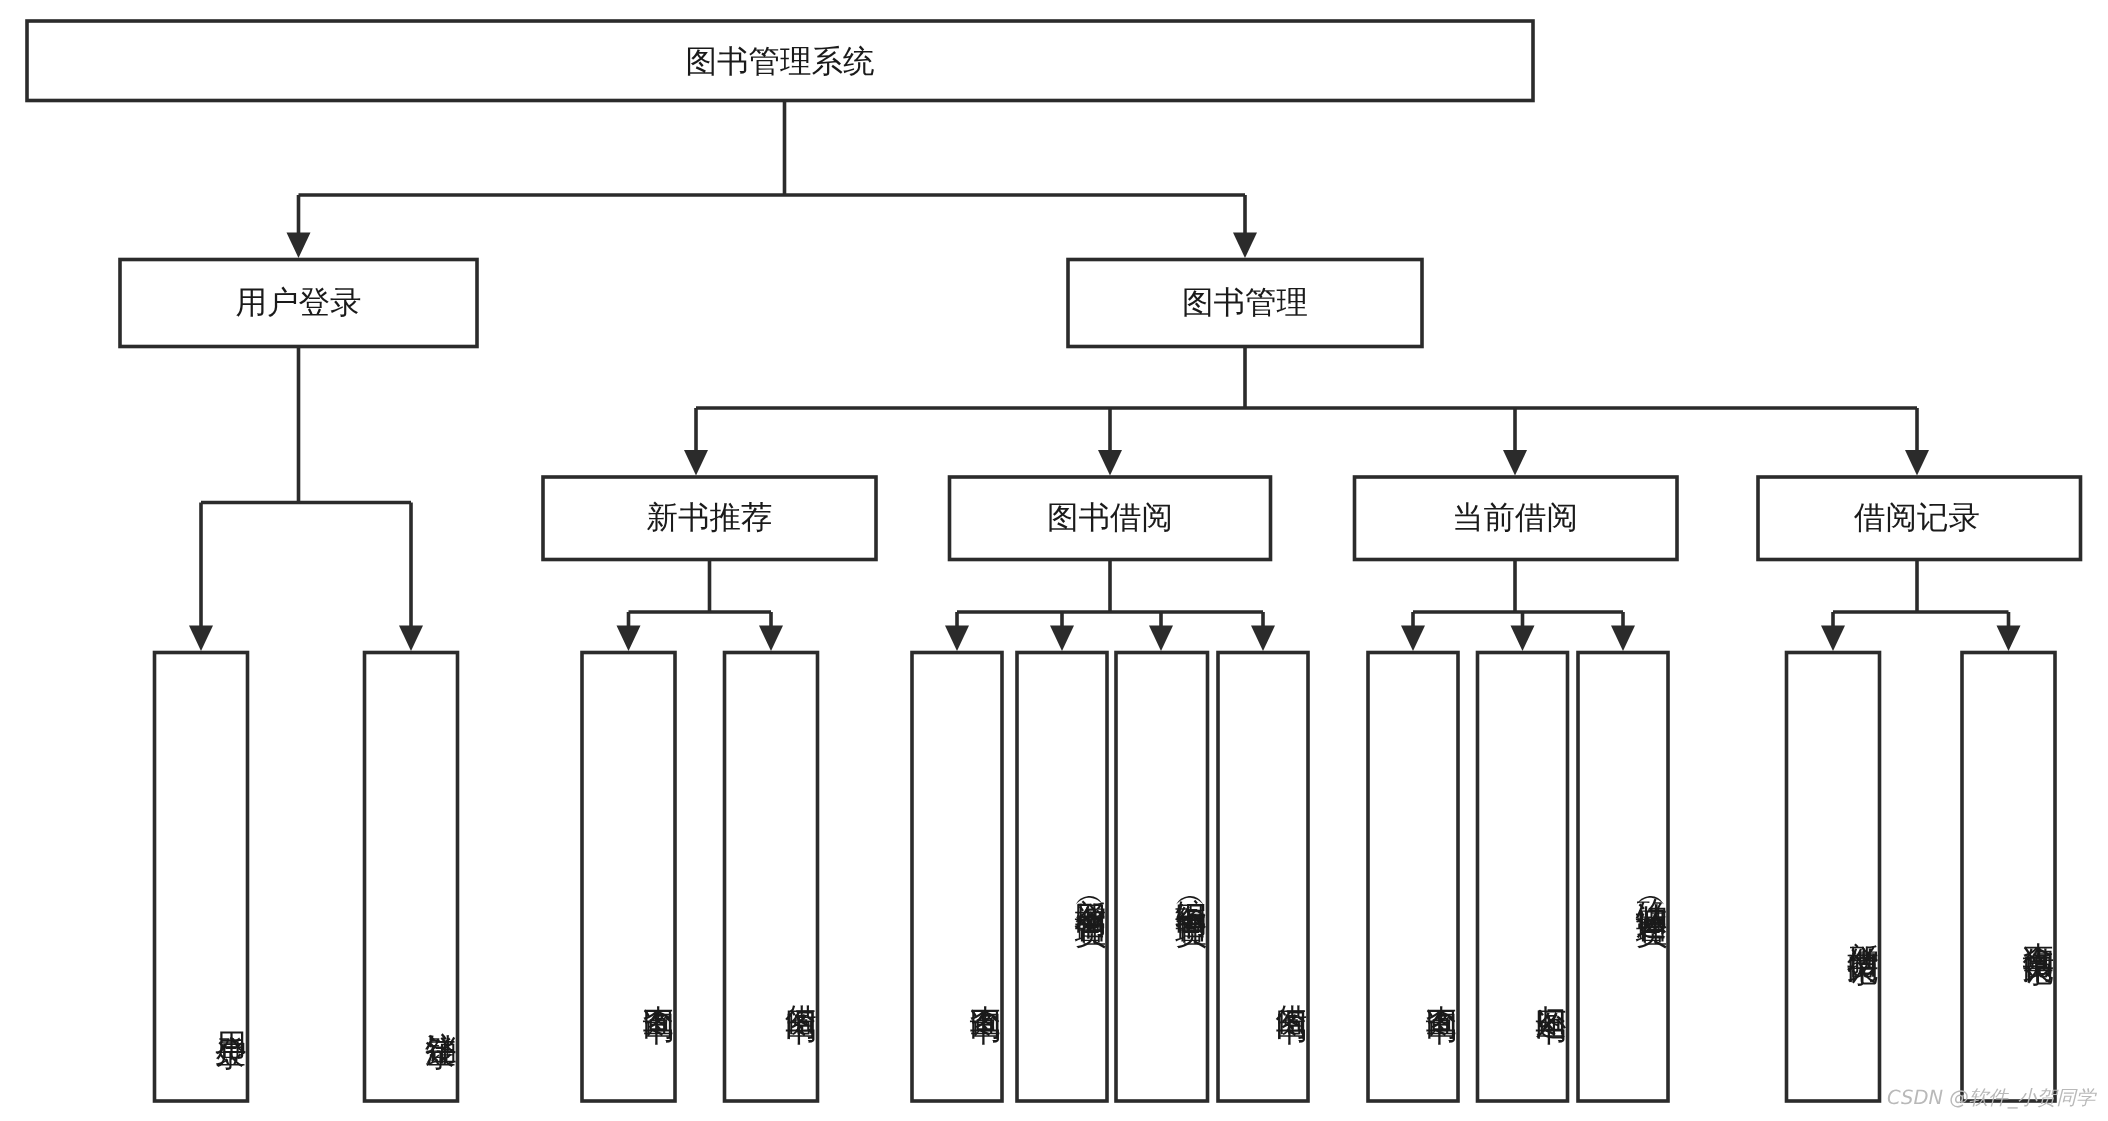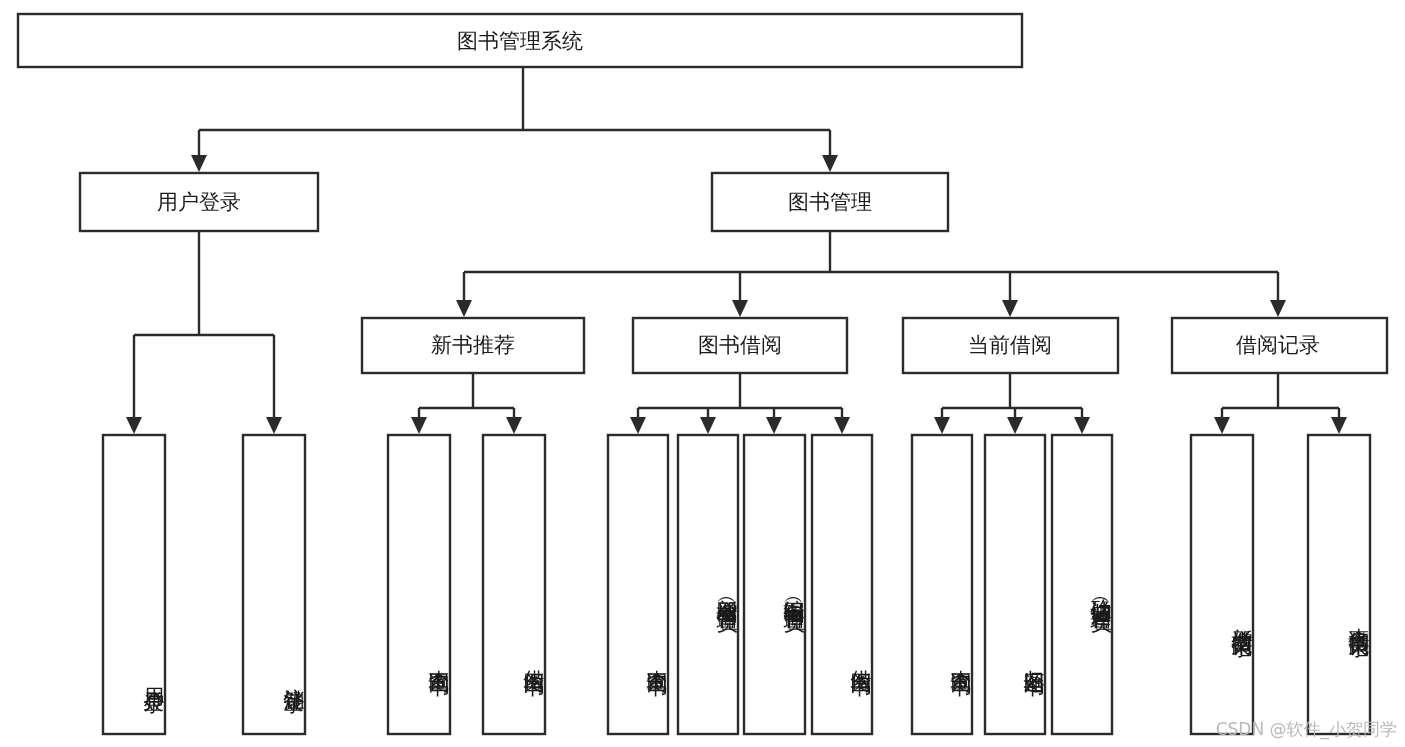--- a/index.html
+++ b/index.html
@@ -62,23 +62,24 @@
     pointer-events: none;
   }
   .vbox-wrap {
     position: absolute;
   }
   .watermark {
     position: absolute;
     right: 8px;
     bottom: 6px;
     font-family: "DejaVu Sans", "Liberation Sans", sans-serif;
-    font-size: 17px;
+    font-size: 13px;
     color: #b9b9b9;
     white-space: nowrap;
+    font-style: italic;
   }
 </style>
 </head>
 <body>
 
 <div id="diagram-root">
 
   <svg class="canvas" viewBox="0 0 1405 747">
     <defs>
       <marker id="arrow" viewBox="0 0 12 14" refX="6" refY="13" markerWidth="12" markerHeight="14" orient="auto-start-reverse" markerUnits="userSpaceOnUse">

